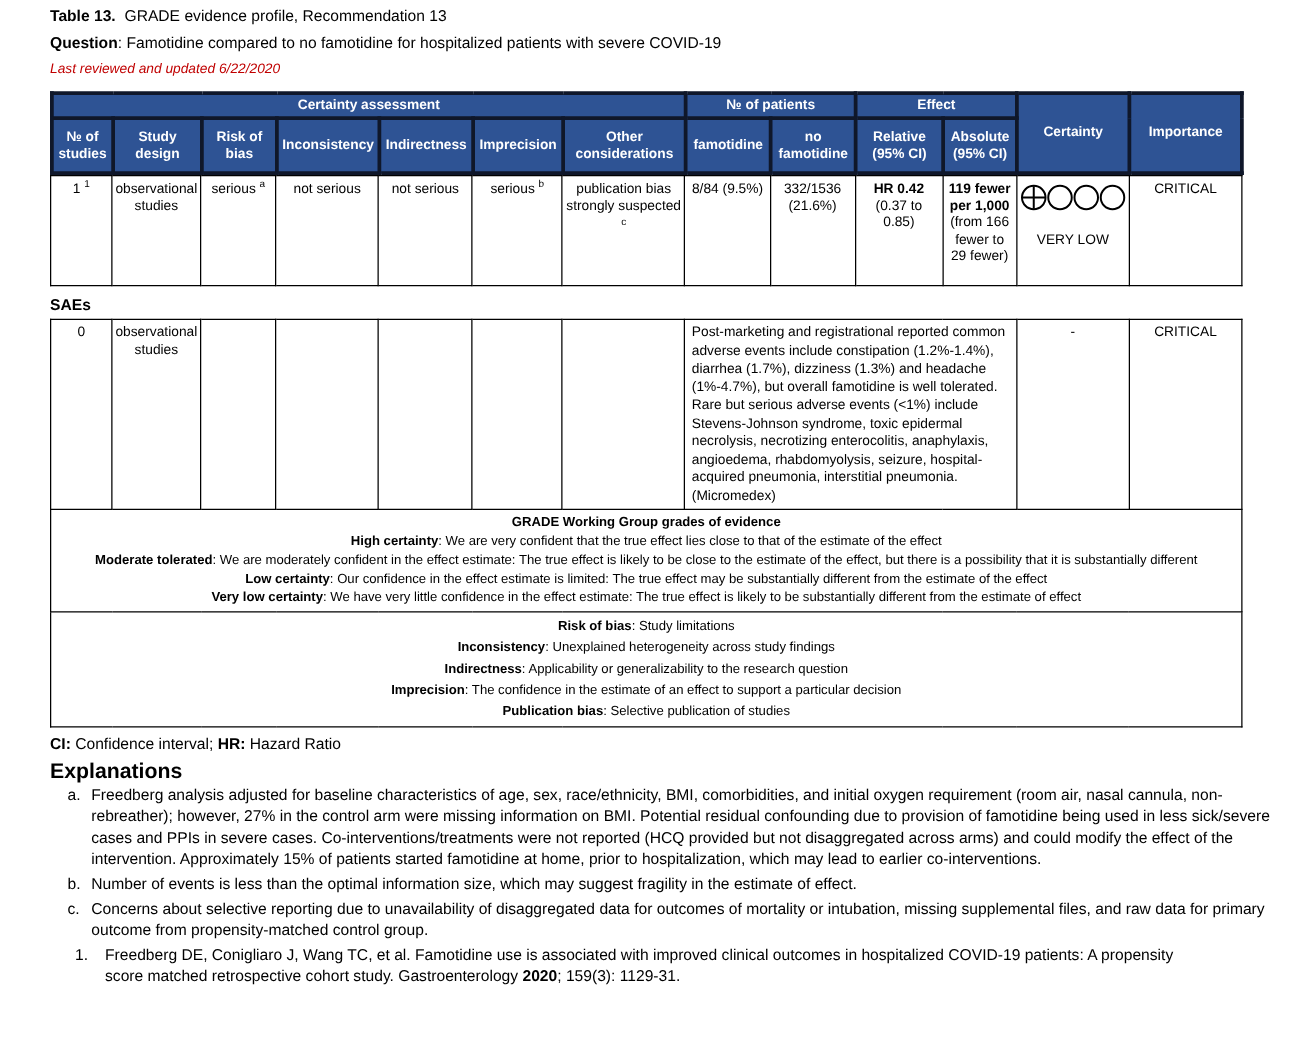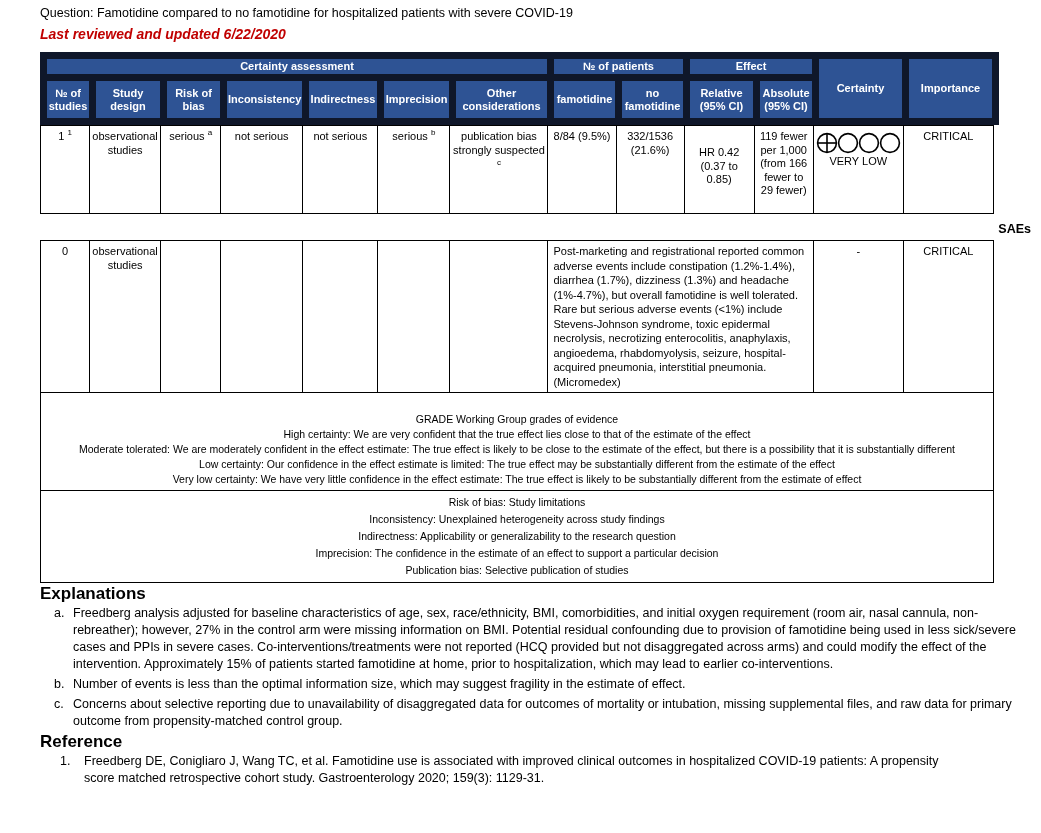--- a/index.html
+++ b/index.html
@@ -1,59 +1,60 @@
 <!DOCTYPE html>
 <html style="--header-blue: #2E5394; --review-red: #C00000;"><head>
 <meta charset="utf-8">
 <style>
   html,body{margin:0;padding:0;}
   body{width:1041px;height:833px;overflow:hidden;background:#fff;color:#000;
        font-family:"Liberation Sans","DejaVu Sans",sans-serif;}
   .page{padding:5px 10px 0 40px;}
   p{margin:0;}
-  .b{font-weight:normal;margin-top:16px;}
+  .b{font-weight:bold;}
   .doc-line{font-size:12.5px;line-height:16px;margin-bottom:5px;}
   .title-label{font-weight:bold;margin-right:7px;}
-  .review-line{font-size:14px;line-height:16px;font-weight:bold;font-style:italic;
+  .review-line{font-size:11px;line-height:16px;font-weight:normal;font-style:italic;
                color:var(--review-red,#C00000);margin-bottom:10px;}
   table{border-collapse:collapse;table-layout:fixed;width:954px;}
   td,th{box-sizing:border-box;}
   .head-table th{background:var(--header-blue,#2E5394);color:#fff;font-weight:bold;font-size:11px;
-                 line-height:13px;text-align:center;vertical-align:middle;border:7px solid #0f172a;padding:1px;}
+                 line-height:13px;text-align:center;vertical-align:middle;border:3px solid #0f172a;padding:1px;}
   .head-table .r1 th{height:20px;}
   .head-table .r2 th{height:44px;}
   .section-label{font-size:12.5px;font-weight:bold;margin:6px 0 4px;}
-  .section-label.saes{margin-top:8px;text-align:right;}
+  .section-label.saes{margin-top:8px;}
   .data-table td{border:1.5px solid #000;font-size:11px;line-height:13.5px;text-align:center;
                  vertical-align:top;padding:4px 2px;}
   .row-death td{height:88px;}
   .row-saes td{height:142px;}
   .note-cell{text-align:left !important;padding:3px 5px !important;line-height:14.5px !important;}
   .foot-cell{height:auto !important;text-align:right;font-size:10.5px !important;
              padding:3px 5px !important;}
   .foot-cell .ln{line-height:15px;}
   .foot-cell.wide .ln{line-height:17px;}
   sup{font-size:8px;line-height:0;}
   .block-sup{display:block;line-height:8px;padding-top:2px;}
   .block{display:block;}
   .rating svg{display:block;margin:2px auto 0;stroke:#000;stroke-width:1.6;fill:none;}
-  .rating-label{font-size:11px;margin-top:1px;}
+  .rating-label{font-size:11px;margin-top:17px;}
   .abbrev-line{font-size:12.5px;line-height:16px;margin:5px 0 5px;}
   .h-bold{font-size:17px;font-weight:bold;line-height:17px;margin:2px 0 3px;}
   .list-item{display:flex;font-size:12.5px;line-height:17px;margin-bottom:3px;}
   .exp .marker{flex:0 0 19px;margin-left:14px;}
   .exp .text{flex:1;padding-right:2px;}
   .ref .marker{flex:0 0 24px;margin-left:20px;}
   .ref .text{flex:1;padding-right:60px;}
 </style>
 </head>
 <body>
 
 <div class="page">
 
+  <p class="doc-line"><span class="title-label">Table 13.</span><span>GRADE evidence profile, Recommendation 13</span></p>
 
   <p class="doc-line"><span class="b">Question</span><span>: Famotidine compared to no famotidine for hospitalized patients with severe COVID-19</span></p>
 
   <p class="review-line">Last reviewed and updated 6/22/2020</p>
 
   <table class="head-table">
     <colgroup>
       <col style="width:49px">
         <col style="width:71px">
         <col style="width:60px">
@@ -183,36 +184,36 @@
         <div class="ln"><span class="b">Risk of bias</span><span>: Study limitations</span></div>
         <div class="ln"><span class="b">Inconsistency</span><span>: Unexplained heterogeneity across study findings</span></div>
         <div class="ln"><span class="b">Indirectness</span><span>: Applicability or generalizability to the research question</span></div>
         <div class="ln"><span class="b">Imprecision</span><span>: The confidence in the estimate of an effect to support a particular decision</span></div>
         <div class="ln"><span class="b">Publication bias</span><span>: Selective publication of studies</span></div>
       </td>
     </tr>
   </tbody>
     </table>
 
+  <p class="abbrev-line"><span class="b">CI:</span><span> Confidence interval; </span><span class="b">HR:</span><span> Hazard Ratio</span></p>
 
   <p class="h-bold">Explanations</p>
 
   <div class="list-item exp">
     <span class="marker">a.</span>
     <span class="text">Freedberg analysis adjusted for baseline characteristics of age, sex, race/ethnicity, BMI, comorbidities, and initial oxygen requirement (room air, nasal cannula, non-rebreather); however, 27% in the control arm were missing information on BMI. Potential residual confounding due to provision of famotidine being used in less sick/severe cases and PPIs in severe cases. Co-interventions/treatments were not reported (HCQ provided but not disaggregated across arms) and could modify the effect of the intervention. Approximately 15% of patients started famotidine at home, prior to hospitalization, which may lead to earlier co-interventions.</span>
   </div>
   <div class="list-item exp">
     <span class="marker">b.</span>
     <span class="text">Number of events is less than the optimal information size, which may suggest fragility in the estimate of effect.</span>
   </div>
   <div class="list-item exp">
     <span class="marker">c.</span>
     <span class="text">Concerns about selective reporting due to unavailability of disaggregated data for outcomes of mortality or intubation, missing supplemental files, and raw data for primary outcome from propensity-matched control group.</span>
   </div>
 
-  <p class="h-bold">Reference</p>
 
   <div class="list-item ref">
     <span class="marker">1.</span>
     <span class="text"><span>Freedberg DE, Conigliaro J, Wang TC, et al. Famotidine use is associated with improved clinical outcomes in hospitalized COVID-19 patients: A propensity score matched retrospective cohort study. Gastroenterology </span><span class="b">2020</span><span>; 159(3): 1129-31.</span></span>
   </div>
 
 </div>
 
 </body></html>

